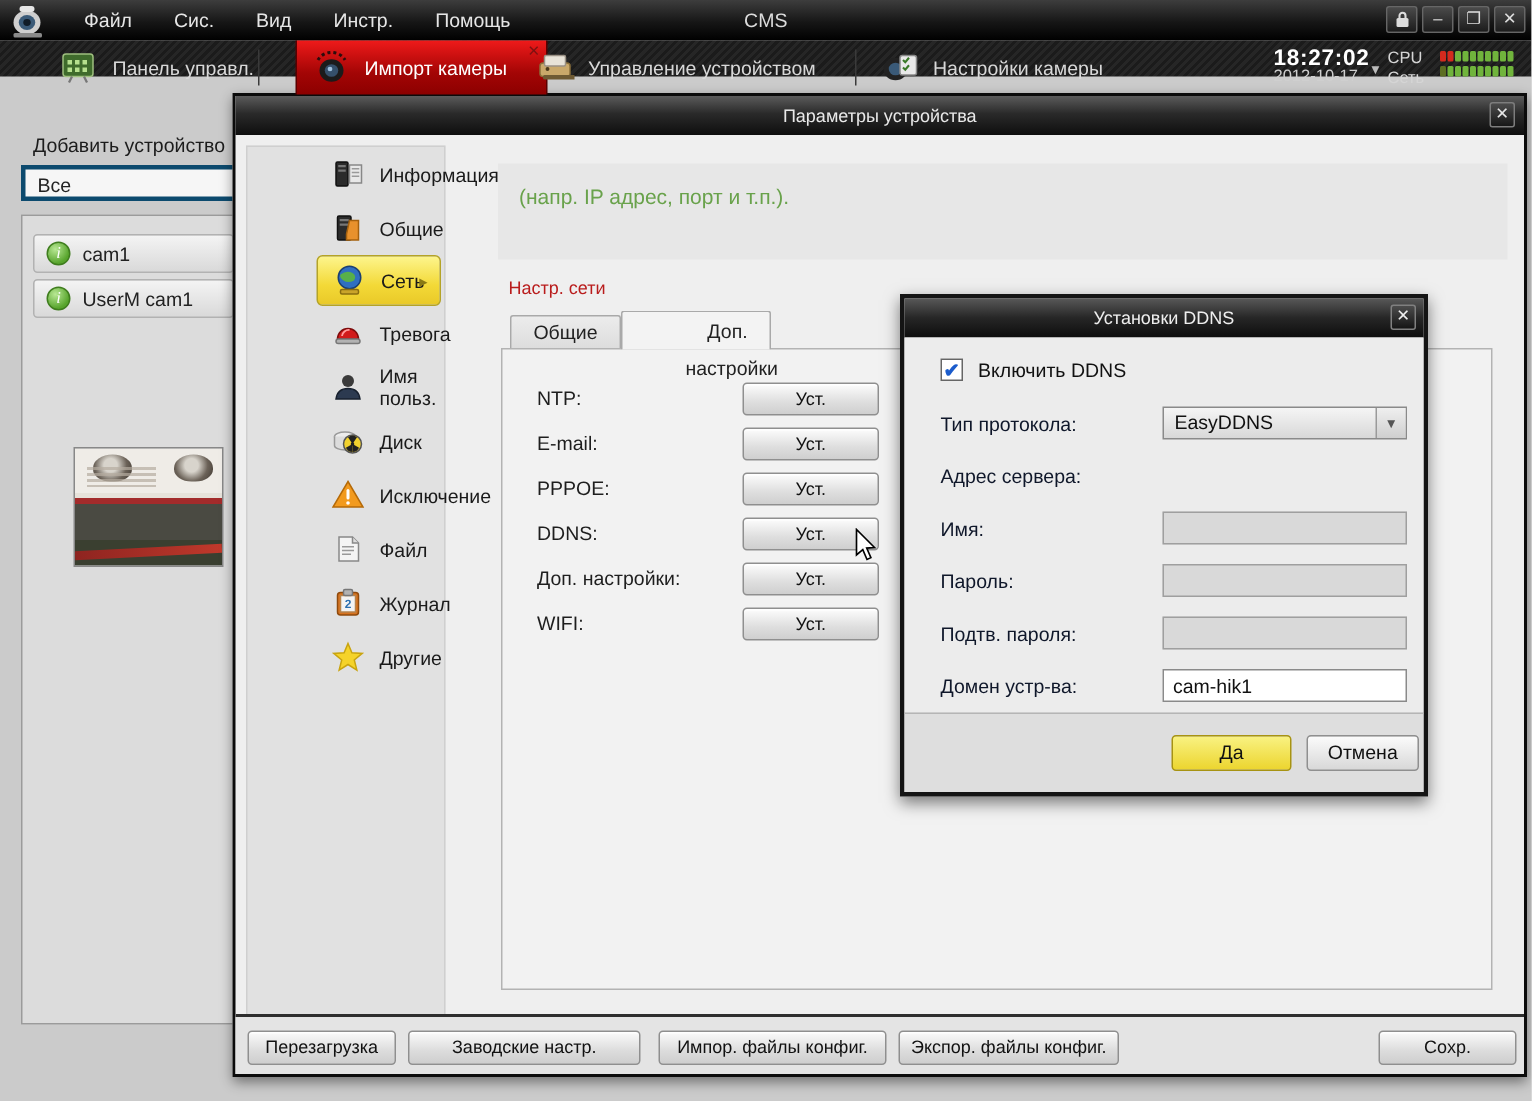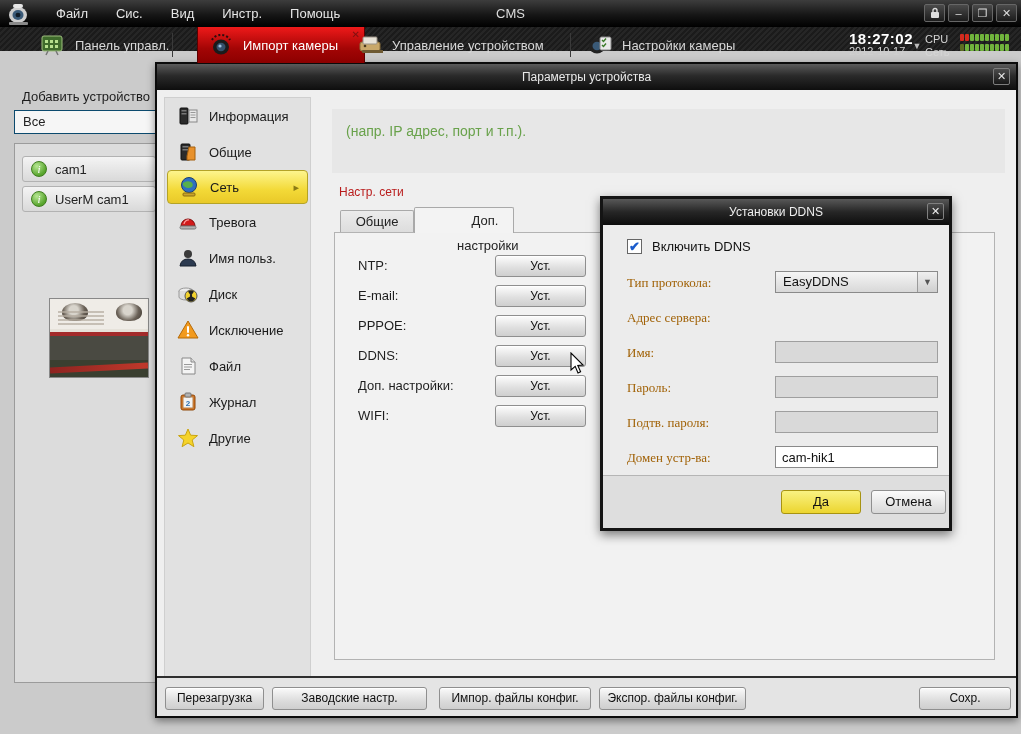--- a/index.html
+++ b/index.html
@@ -34,21 +34,21 @@
   .meter-labels { position:absolute; left:925px; top:6px; color:#d5d5d5; font-size:11px; line-height:13px; }
   .meters { position:absolute; left:960px; top:7px; }
   .meter-row { display:flex; gap:1px; margin-bottom:3px; }
   .seg { width:4px; height:7px; border-radius:1px; }
   .seg.g { background:#70b43c; } .seg.r { background:#d42a1e; } .seg.o { background:#5d6e22; }
 
   
   .leftpanel { position:absolute; left:0; top:63px; width:170px; bottom:0; z-index:1; }
   .lp-title { position:absolute; left:22px; top:26px; font-size:13px; color:#1c1c1c; }
   .lp-filter { position:absolute; left:14px; top:47px; width:172px; height:24px; background:#f6f6f6;
-    border:1px solid #0c4a6e; font-size:13px; color:#222; line-height:22px; padding-left:8px; }
+    border:3px solid #0c4a6e; font-size:13px; color:#222; line-height:22px; padding-left:8px; }
   .lp-list { position:absolute; left:14px; top:80px; width:148px; height:540px; background:#dcdcdc; border:1px solid #9b9b9b; }
   .lp-item { position:absolute; left:7px; width:134px; height:26px; border:1px solid #b2b2b2; border-radius:3px;
     background:linear-gradient(#f4f4f4,#d9d9d9); display:flex; align-items:center; gap:8px; padding-left:8px; font-size:13px; color:#222; }
   .info-ic { width:16px; height:16px; border-radius:50%; background:radial-gradient(circle at 35% 30%,#b8e894,#57a42c 70%);
     border:1px solid #3f7d1e; color:#fff; font-size:11px; font-style:italic; font-family:"Liberation Serif",serif;
     text-align:center; line-height:15px; }
   .lp-thumb { position:absolute; left:34px; top:154px; width:100px; height:80px; overflow:hidden; border:1px solid #888;
     background:linear-gradient(#efece7 0 38%, #e6e2da 38% 46%, #4a4a42 46% 78%, #3a3f30 78% 100%); }
   .lp-thumb .dome1,.lp-thumb .dome2 { position:absolute; top:4px; width:26px; height:18px; border-radius:50% 50% 45% 45%;
     background:radial-gradient(circle at 45% 40%, #d8d4cc 25%, #6b6258 60%, #3c352e); }
@@ -60,21 +60,21 @@
 
   
   .dialog { position:absolute; left:155px; top:62px; width:863px; height:656px; z-index:2;
     border:2px solid #0b0b0b; background:#efefef; box-shadow:0 3px 8px rgba(0,0,0,.45); }
   .dlg-title { position:absolute; left:0; top:0; right:0; height:26px;
     background:linear-gradient(#5b5b5b,#2a2a2a 45%,#0e0e0e); color:#e9e9e9; font-size:12px;
     text-align:center; line-height:26px; }
   .dlg-close { position:absolute; right:6px; top:4px; width:17px; height:17px; background:linear-gradient(#4c4c4c,#171717);
     border:1px solid #7d7d7d; border-radius:2px; color:#e6e6e6; font-size:11px; line-height:15px; text-align:center; }
 
-  .side { position:absolute; left:7px; top:33px; width:147px; height:580px; background:#e1e1e1; border:1px solid #cfcfcf; }
+  .side { position:absolute; left:7px; top:33px; width:133px; height:580px; background:#e1e1e1; border:1px solid #cfcfcf;padding-left:44px; }
   .side-item { position:relative; height:36px; display:flex; align-items:center; gap:10px; padding-left:12px; font-size:13px; color:#1a1a1a; }
   .side-item .sic { width:22px; height:22px; position:relative; flex:0 0 22px; }
   .side-item.sel { background:linear-gradient(#fdf58d,#f3d937 60%,#e9c928); border:1px solid #b4a327; border-radius:4px;
     margin:0 2px; padding-left:10px; height:34px; }
   .side-item.sel .arrow { position:absolute; right:8px; color:#8a7a14; font-size:11px; }
 
   
   .content { position:absolute; left:155px; top:33px; right:2px; bottom:42px; }
   .helpbox { position:absolute; left:20px; top:12px; width:673px; height:64px; background:#e7e7e7; padding:10px 14px; }
   .helpbox div { color:#69a24b; font-size:14px; line-height:24px; }
@@ -102,21 +102,21 @@
   .ddns-title { height:26px; background:linear-gradient(#585858,#262626 50%,#0d0d0d); color:#eee; font-size:12px;
     text-align:center; line-height:26px; position:relative; }
   .ddns-close { position:absolute; right:5px; top:4px; width:17px; height:17px; background:linear-gradient(#4c4c4c,#151515);
     border:1px solid #808080; border-radius:2px; color:#eee; font-size:11px; line-height:15px; text-align:center; }
   .ddns-body { position:absolute; left:0; top:26px; right:0; bottom:53px; background:#ececec; }
   .cbrow { position:absolute; left:24px; top:14px; display:flex; align-items:center; gap:10px; }
   .cbox { width:15px; height:15px; background:#fff; border:1px solid #666; color:#1b5ccc; font-size:13px; font-weight:bold;
     line-height:13px; text-align:center; }
   .cblabel { font-size:13px; color:#111; }
   .drow { position:absolute; left:0; width:100%; height:22px; }
-  .drow .dlabel { position:absolute; left:24px; top:4px; font-size:13px; color:#a16207;font-family:Liberation Serif, serif; }
+  .drow .dlabel { position:absolute; left:24px; top:4px; font-size:13px; color:#0f172a; }
   .dinput { position:absolute; left:172px; width:163px; height:22px; border:1px solid #8a8a8a; background:#fff;
     font-size:13px; color:#111; padding:0 6px; font-family:"Liberation Sans",sans-serif; }
   .dinput:disabled { background:#d9d9d9; border:1px solid #9f9f9f; }
   .dselect { position:absolute; left:172px; width:163px; height:22px; border:1px solid #8a8a8a;
     background:linear-gradient(#f5f5f5,#d8d8d8); font-size:13px; color:#111; line-height:20px; padding-left:7px; }
   .dselect .dd { position:absolute; right:0; top:0; width:20px; height:20px; border-left:1px solid #9a9a9a;
     background:linear-gradient(#efefef,#cfcfcf); color:#555; font-size:9px; text-align:center; line-height:20px; }
   .ddns-footer { position:absolute; left:0; right:0; bottom:0; height:53px; background:#dedede; border-top:1px solid #b5b5b5; }
   .okbtn { position:absolute; left:178px; top:14px; width:80px; height:24px; border:1px solid #a79312; border-radius:3px;
     background:linear-gradient(#f9f282,#ecd52f); font-size:13px; color:#111; text-align:center; line-height:22px; }

